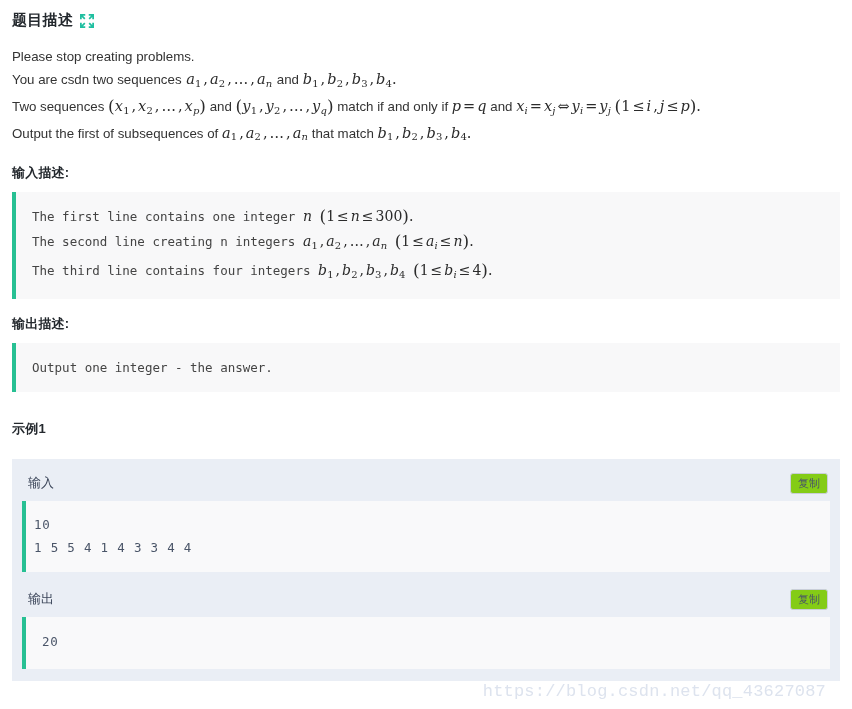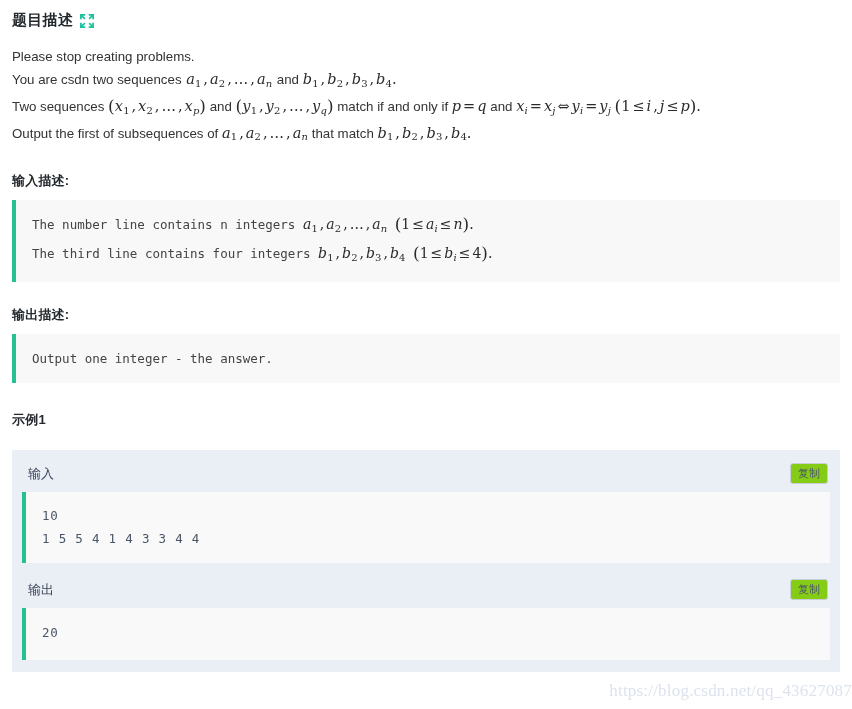--- a/index.html
+++ b/index.html
@@ -98,21 +98,21 @@
     font-size: 17px;
     color: #2b2b2b;
     vertical-align: -0.06em;
   }
 
   
   .section-head {
     font-size: 13px;
     font-weight: bold;
     color: #24292e;
-    margin-top: 24px;
+    margin-top: 16px;
     margin-bottom: 10px;
     letter-spacing: 0.2px;
   }
   .section-head.ex {
     margin-top: 28px;
     margin-bottom: 21px;
   }
 
   
   .codeblock {
@@ -161,44 +161,44 @@
     border-radius: 3px;
     padding: 3px 7px;
     line-height: 13px;
     cursor: pointer;
     font-family: "Liberation Sans", sans-serif;
   }
   .ex-code {
     background: #f9f9fa;
     border-left: 4px solid #27c093;
     box-sizing: border-box;
-    padding: 12px 10px 13px 16px;
+    padding: 12px 10px 13px 8px;
     margin-top: 3px;
   }
   .ex-code.out {
     padding: 13px 10px 16px 16px;
   }
   .ex-code .codeline {
     line-height: 23px;
     color: #4a5568;
     letter-spacing: 0.8px;
   }
 
   .ex-gap {
     height: 12px;
   }
 
   
   .watermark {
     position: absolute;
-    right: 0;
+    right: 26px;
     bottom: 8px;
     font-size: 17px;
     color: #dde3ee;
-    font-family: Liberation Serif, serif;
+    font-family: Liberation Mono, monospace;
     letter-spacing: 0.2px;
     user-select: none;
     pointer-events: none;
   }
 </style>
 </head>
 <body>
 
 <div class="page">
 
@@ -246,21 +246,26 @@
       <span>Output the first of subsequences of</span>
       <span class="mn"><span class="m">a</span><span class="subn">1</span><span class="mop">,</span><span class="m">a</span><span class="subn">2</span><span class="mop">,</span><span class="mn">…</span><span class="mop">,</span><span class="m">a</span><span class="sub">n</span></span>
       <span>that match</span>
       <span class="mn"><span class="m">b</span><span class="subn">1</span><span class="mop">,</span><span class="m">b</span><span class="subn">2</span><span class="mop">,</span><span class="m">b</span><span class="subn">3</span><span class="mop">,</span><span class="m">b</span><span class="subn">4</span><span class="mn">.</span></span>
     </div>
   </div>
 
   <div class="section-head">输入描述:</div>
   <div class="codeblock">
     <div class="codeline">
-      <span>The number line contains n integers</span>
+      <span>The first line contains one integer</span>
+      <span class="m">n</span>
+      <span class="mn"><span class="paren">(</span><span class="mn">1</span><span class="mop">≤</span><span class="m">n</span><span class="mop">≤</span><span class="mn">300</span><span class="paren">)</span><span class="mn">.</span></span>
+    </div>
+    <div class="codeline">
+      <span>The second line creating n integers</span>
       <span class="mn"><span class="m">a</span><span class="subn">1</span><span class="mop">,</span><span class="m">a</span><span class="subn">2</span><span class="mop">,</span><span class="mn">…</span><span class="mop">,</span><span class="m">a</span><span class="sub">n</span></span>
       <span class="mn"><span class="paren">(</span><span class="mn">1</span><span class="mop">≤</span><span class="m">a</span><span class="sub">i</span><span class="mop">≤</span><span class="m">n</span><span class="paren">)</span><span class="mn">.</span></span>
     </div>
     <div class="codeline">
       <span>The third line contains four integers</span>
       <span class="mn"><span class="m">b</span><span class="subn">1</span><span class="mop">,</span><span class="m">b</span><span class="subn">2</span><span class="mop">,</span><span class="m">b</span><span class="subn">3</span><span class="mop">,</span><span class="m">b</span><span class="subn">4</span></span>
       <span class="mn"><span class="paren">(</span><span class="mn">1</span><span class="mop">≤</span><span class="m">b</span><span class="sub">i</span><span class="mop">≤</span><span class="mn">4</span><span class="paren">)</span><span class="mn">.</span></span>
     </div>
   </div>
 

